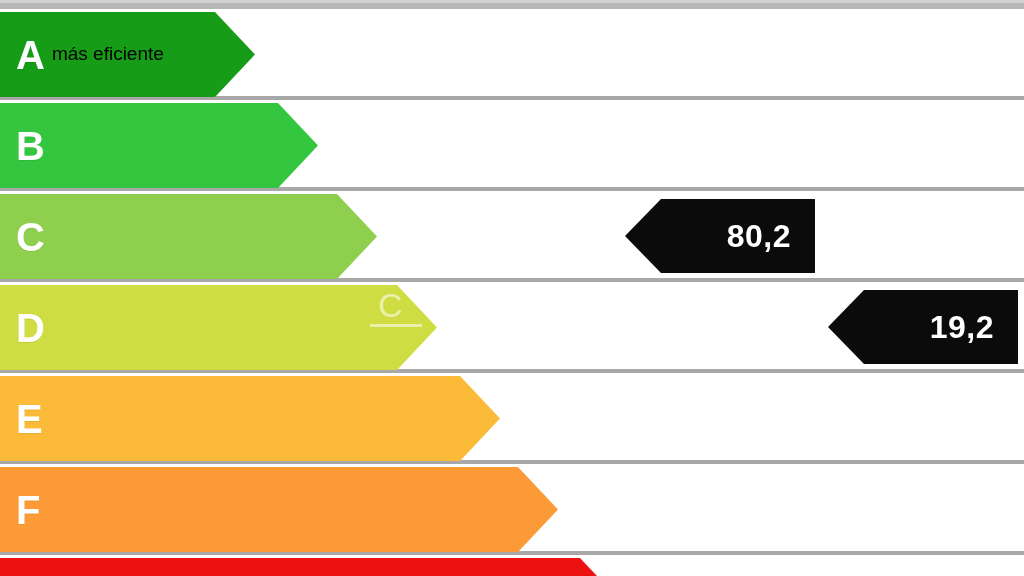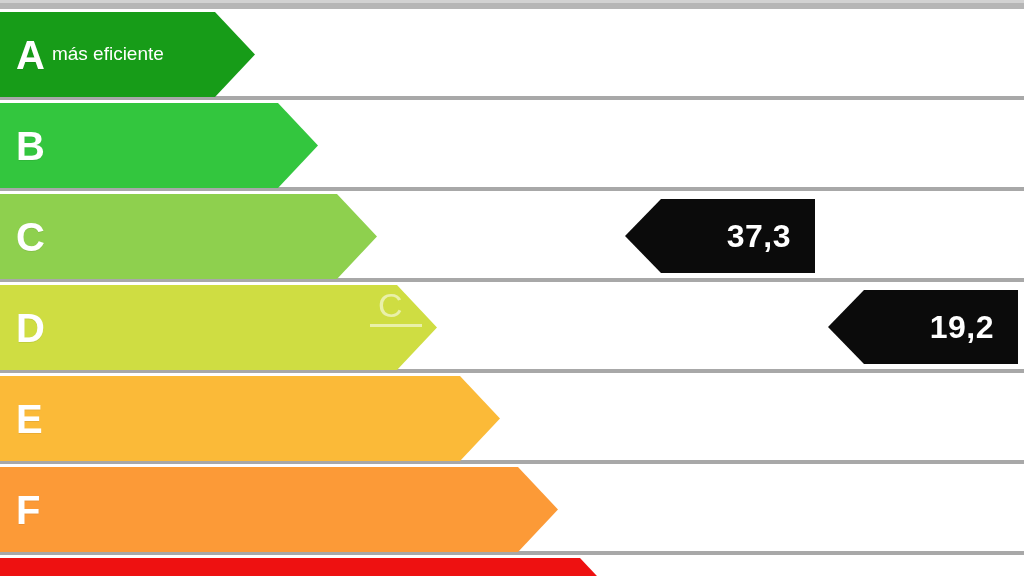--- a/index.html
+++ b/index.html
@@ -27,21 +27,21 @@
   
   .band{position:absolute;left:0;top:3px;height:85px;
         display:flex;align-items:center;
         box-sizing:border-box;}
   .band .letter{
     color:#ffffff;font-weight:bold;font-size:40px;line-height:1;
     margin-left:16px;letter-spacing:0;
     text-shadow:0 1px 0 rgba(0,0,0,.07);
   }
   .band .sub{
-    color:#ffffff;font-size:19px;line-height:1;margin-left:7px;padding-bottom:2px;
+    color:#000000;font-size:19px;line-height:1;margin-left:7px;padding-bottom:2px;
   }
 
   
   .marker{position:absolute;height:74px;background:#0b0b0b;
           display:flex;align-items:center;justify-content:flex-end;
           clip-path:polygon(36px 0,100% 0,100% 100%,36px 100%,0 50%);}
   .marker .val{color:#ffffff;font-weight:bold;font-size:32px;line-height:1;
                margin-right:24px;letter-spacing:.5px;}
 
   
@@ -72,21 +72,21 @@
       <div class="row">
         <div class="band" style="width: 318px; background: rgb(51, 198, 62); clip-path: polygon(0px 0px, calc(100% - 40px) 0px, 100% 50%, calc(100% - 40px) 100%, 0px 100%);">
           <span class="letter">B</span>
         </div>
       </div>
       <div class="row">
         <div class="band" style="width: 377px; background: rgb(142, 208, 78); clip-path: polygon(0px 0px, calc(100% - 40px) 0px, 100% 50%, calc(100% - 40px) 100%, 0px 100%);">
           <span class="letter">C</span>
         </div>
         <div class="marker" style="left: 625px; width: 190px; top: 8px; background: rgb(11, 11, 11);">
-          <span class="val">37,3</span>
+          <span class="val">80,2</span>
         </div>
       </div>
       <div class="row">
         <div class="band" style="width: 437px; background: rgb(207, 221, 66); clip-path: polygon(0px 0px, calc(100% - 40px) 0px, 100% 50%, calc(100% - 40px) 100%, 0px 100%);">
           <span class="letter">D</span>
         </div>
         <div class="watermark" style="left: 378px; top: 6px;"><span>C</span><span class="wm-bar"></span></div>
         <div class="marker" style="left: 828px; width: 190px; top: 8px; background: rgb(11, 11, 11);">
           <span class="val">19,2</span>
         </div>

